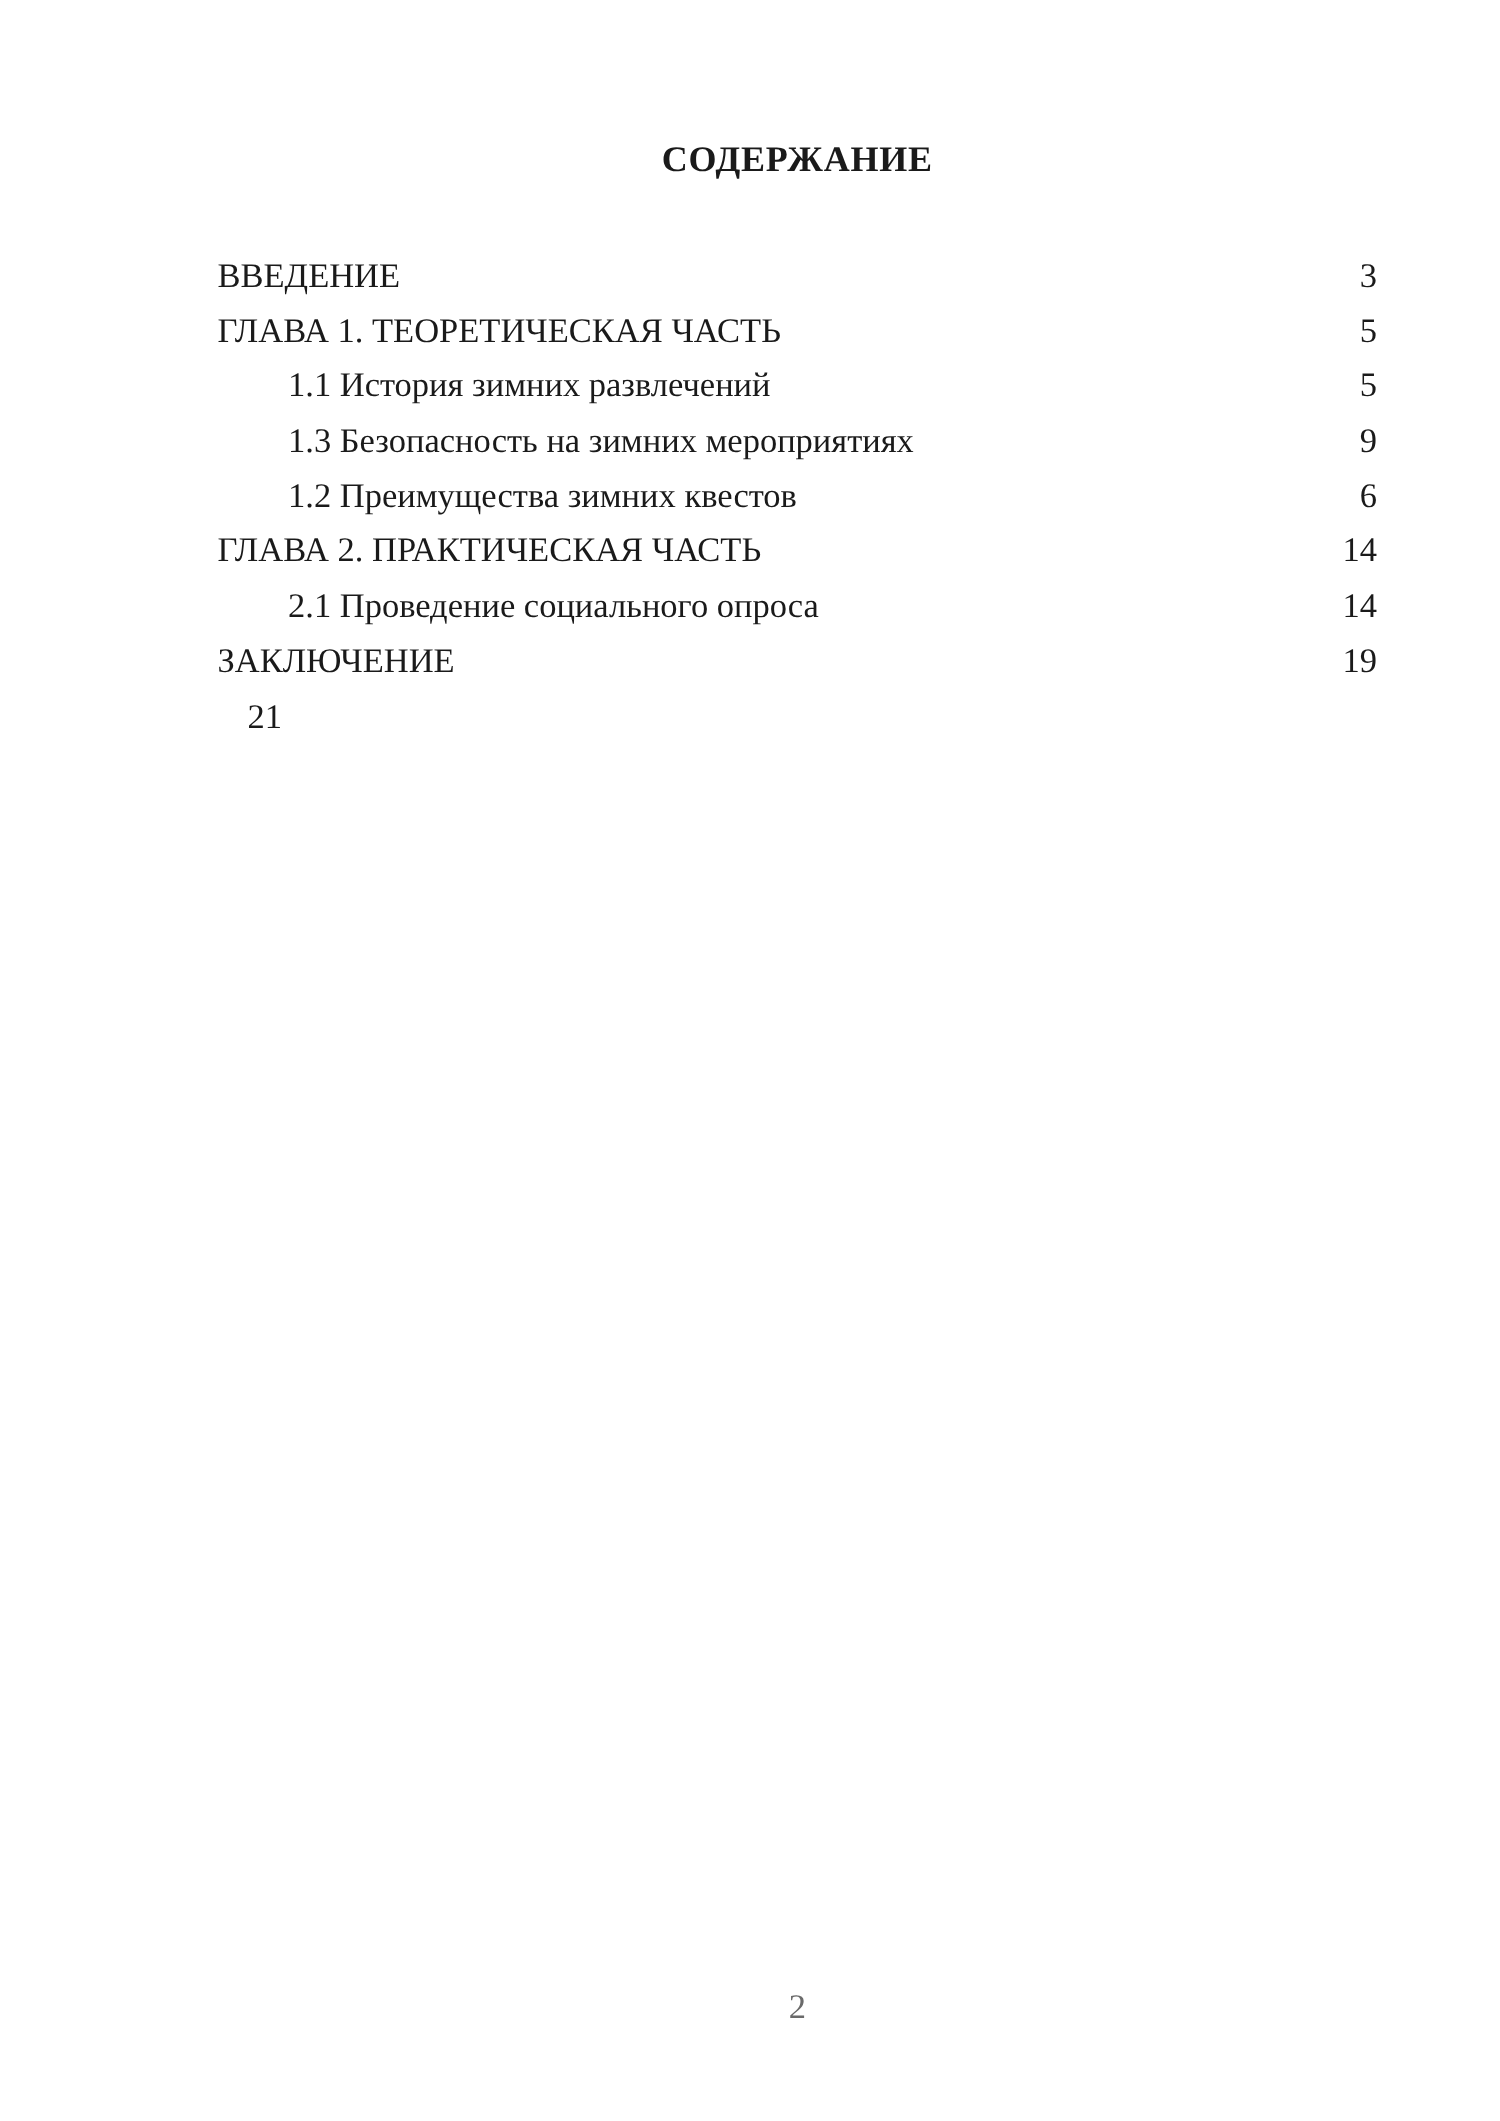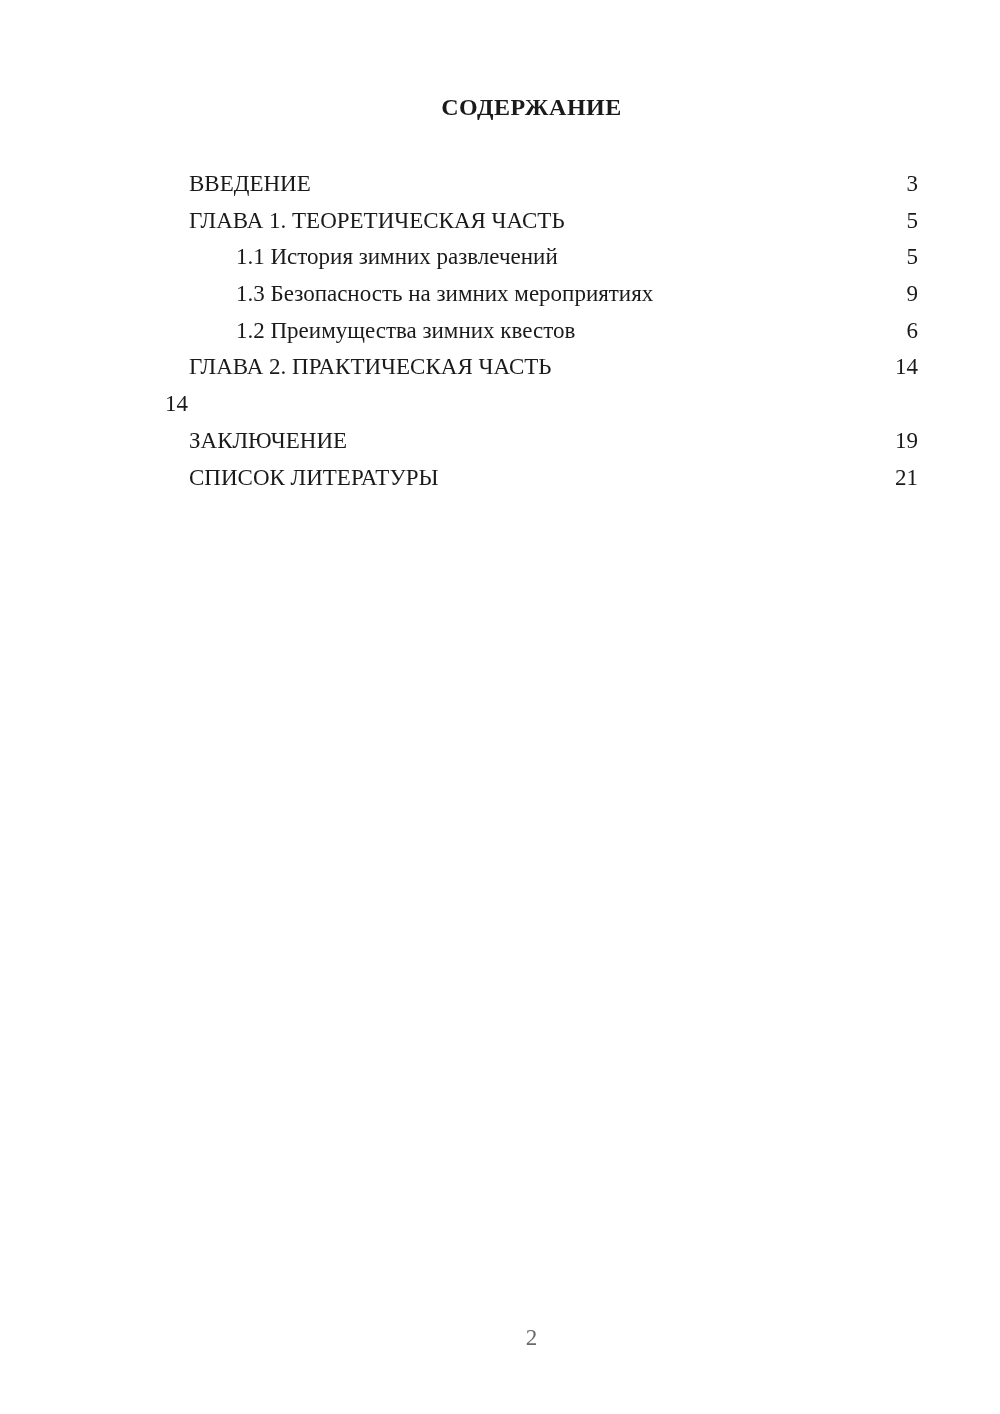--- a/index.html
+++ b/index.html
@@ -48,21 +48,20 @@
     line-height: 36.7px;
     font-size: 23px;
     color: var(--text-color);
     white-space: nowrap;
   }
   .toc-row.level-1 .toc-label {
     padding-left: 47px;
   }
   .toc-label {
     overflow: hidden;
-    margin-left: 44px;
   }
   .toc-page {
     text-align: right;
     padding-left: 20px;
   }
   .footer {
     position: absolute;
     top: 1323px;
     left: 145px;
     width: 773px;
@@ -97,26 +96,26 @@
   </div>
       <div class="toc-row level-1">
     <span class="toc-label">1.2 Преимущества зимних квестов</span>
     <span class="toc-page">6</span>
   </div>
       <div class="toc-row level-0">
     <span class="toc-label">ГЛАВА 2. ПРАКТИЧЕСКАЯ ЧАСТЬ</span>
     <span class="toc-page">14</span>
   </div>
       <div class="toc-row level-1">
+    <span class="toc-label">2.1 Проведение социального опроса</span>
     <span class="toc-page">14</span>
   </div>
       <div class="toc-row level-0">
     <span class="toc-label">ЗАКЛЮЧЕНИЕ</span>
     <span class="toc-page">19</span>
   </div>
       <div class="toc-row level-0">
-    <span class="toc-label">СПИСОК ЛИТЕРАТУРЫ</span>
     <span class="toc-page">21</span>
   </div>
     </div>
 
   <div class="footer">2</div>
 </div>
 
 </body></html>

